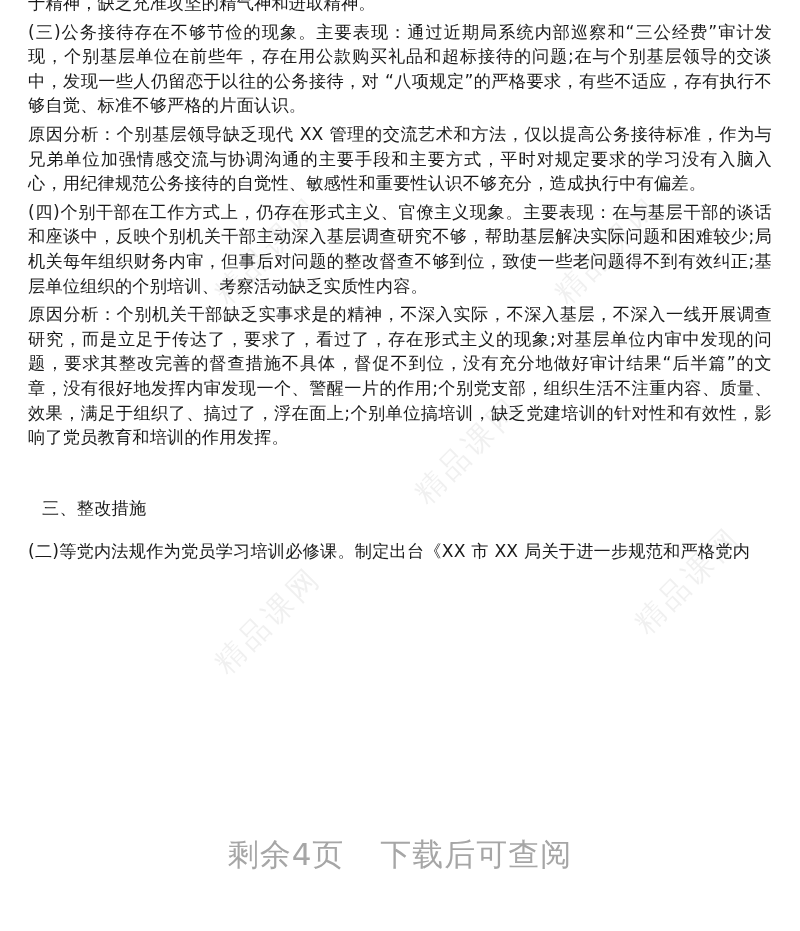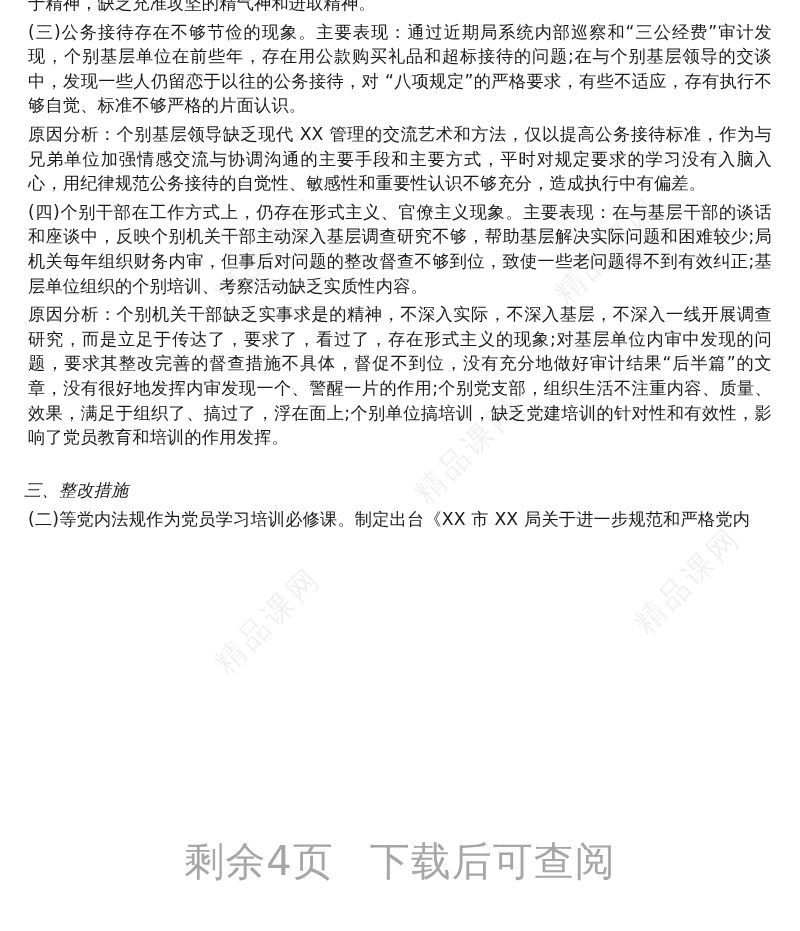--- a/index.html
+++ b/index.html
@@ -30,39 +30,38 @@
     }
     .para {
       margin: 4px;
       text-align: justify;
       text-justify: inter-character;
     }
     .blank {
       height: 24.6px;
     }
     .heading {
-      margin: 0;
-      font-style: italic;
+      margin: 18px;
     }
     .watermark {
       position: absolute;
       color: rgba(0,0,0,0.06);
       font-size: 30px;
       transform: rotate(-45deg);
       white-space: nowrap;
       pointer-events: none;
       letter-spacing: 4px;
     }
     .remaining {
       position: absolute;
       left: 0;
       width: 800px;
       top: 834px;
       text-align: center;
-      font-size: 40px;
+      font-size: 31px;
       color: #a6a6a6;
       letter-spacing: 1px;
     }
     .remaining .gap {
       display: inline-block;
       width: 36px;
     }
   </style>
 </head>
 <body>

